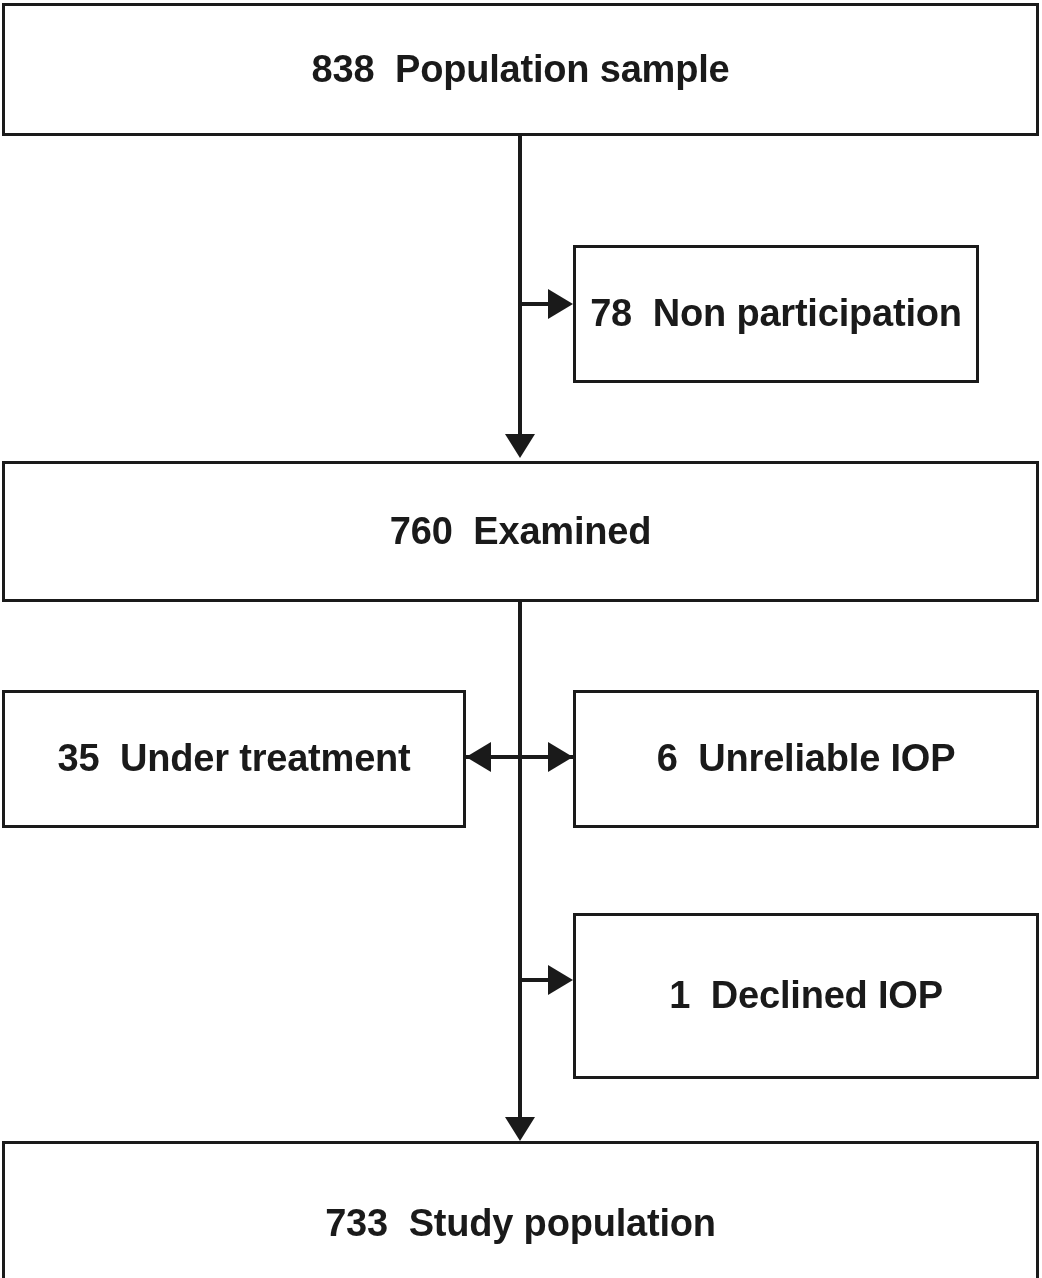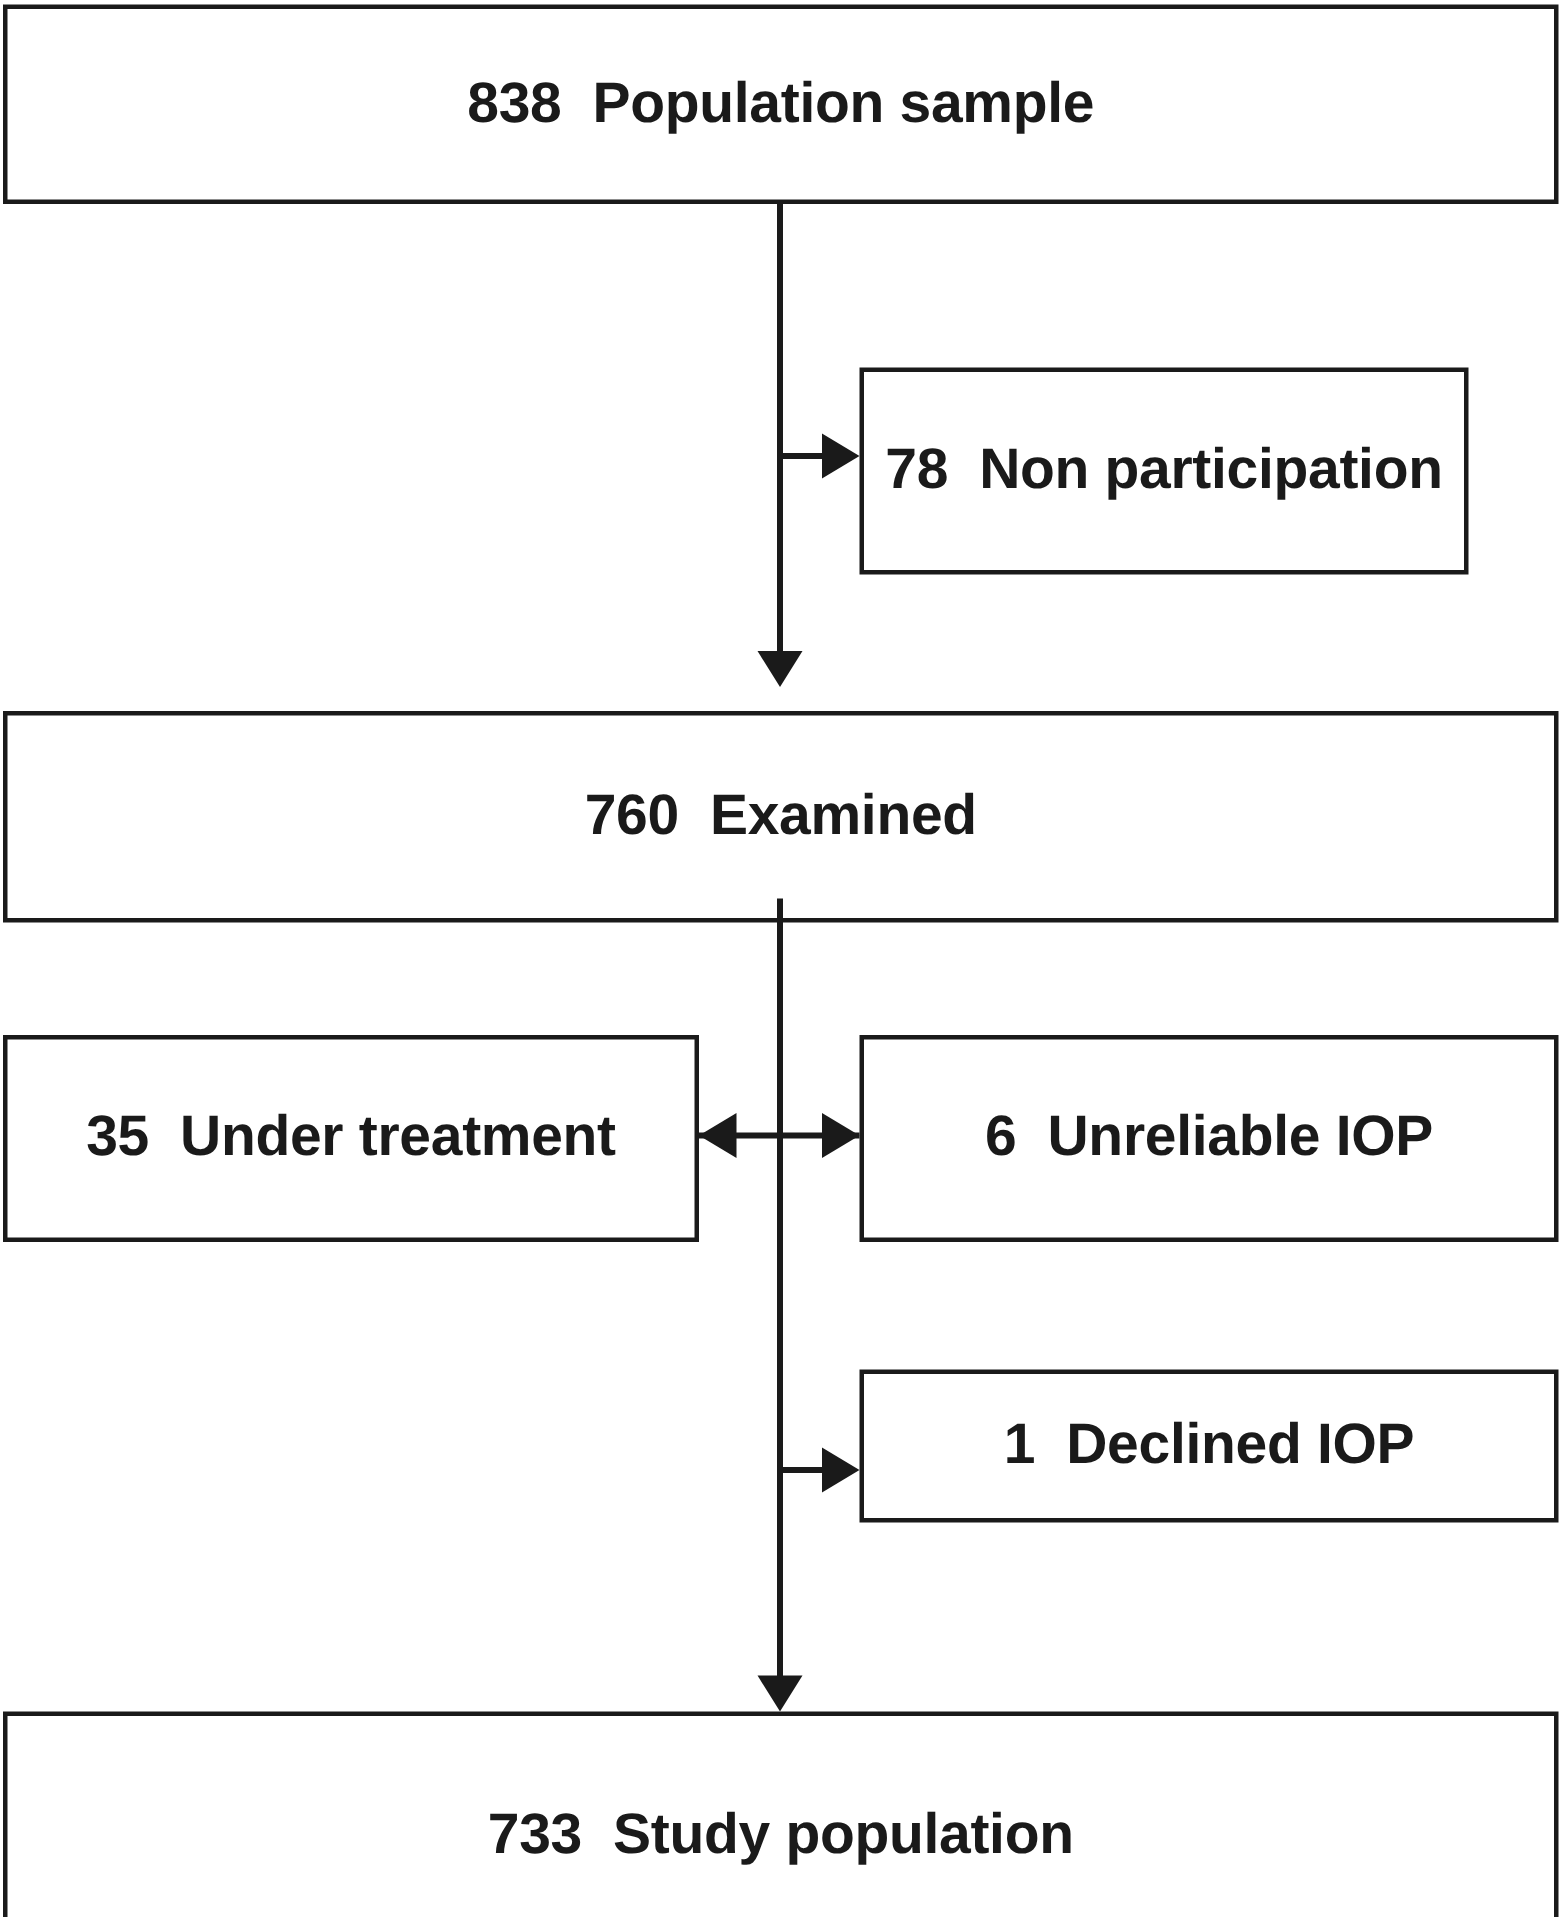--- a/index.html
+++ b/index.html
@@ -30,24 +30,24 @@
     color: #1a1a1a;
     font-size: 38px;
     letter-spacing: -0.2px;
     white-space: pre;
     line-height: 1.1;
     text-align: center;
   }
   
   #node-population-sample { left: 2px;   top: 3px;    width: 1037px; height: 133px; }
   #node-non-participation { left: 573px; top: 245px;  width: 406px;  height: 138px; }
-  #node-examined          { left: 2px;   top: 474px;  width: 1037px; height: 141px; }
+  #node-examined          { left: 2px;   top: 461px;  width: 1037px; height: 141px; }
   #node-under-treatment   { left: 2px;   top: 690px;  width: 464px;  height: 138px; }
   #node-unreliable-iop    { left: 573px; top: 690px;  width: 466px;  height: 138px; }
-  #node-declined-iop      { left: 573px; top: 913px;  width: 466px;  height: 102px; }
+  #node-declined-iop      { left: 573px; top: 913px;  width: 466px;  height: 166px; }
   #node-study-population  { left: 2px;   top: 1141px; width: 1037px; height: 166px; }
 
   
   .vline {
     position: absolute;
     width: 4px;
     background: #1a1a1a;
   }
   .hline {
     position: absolute;

